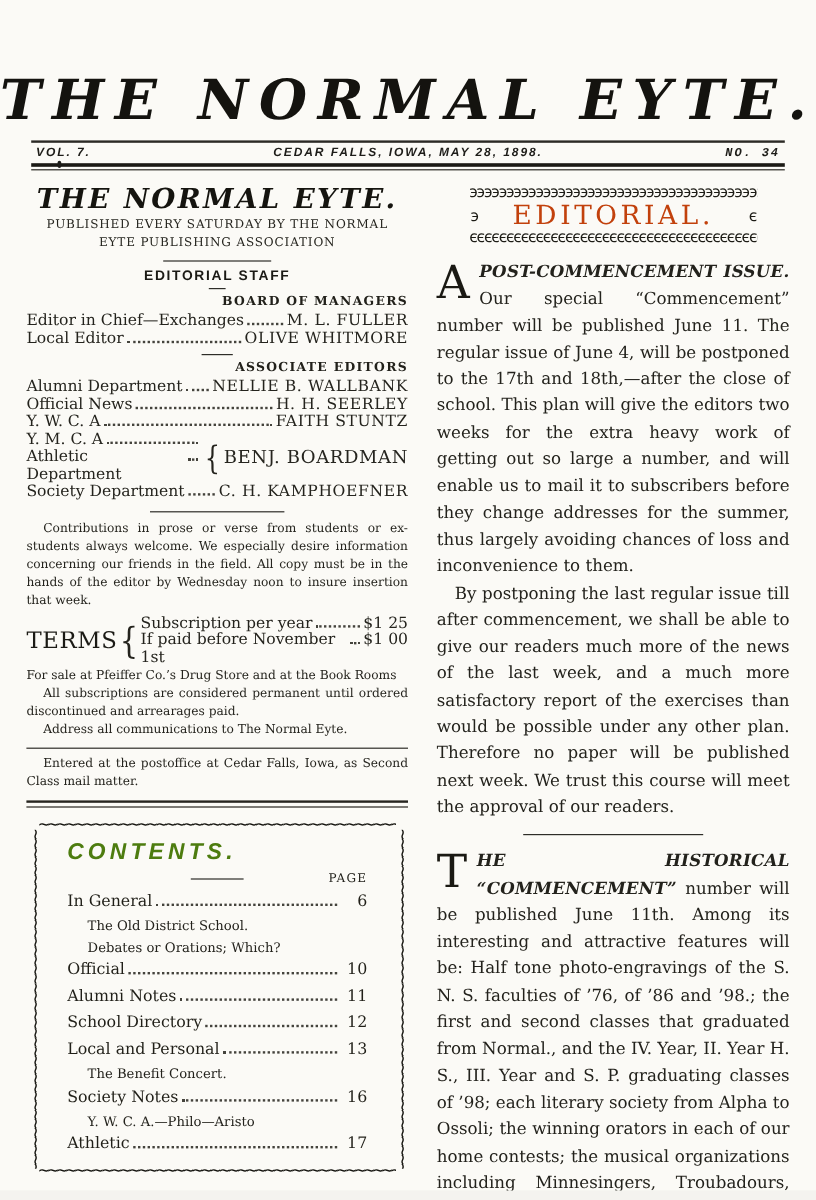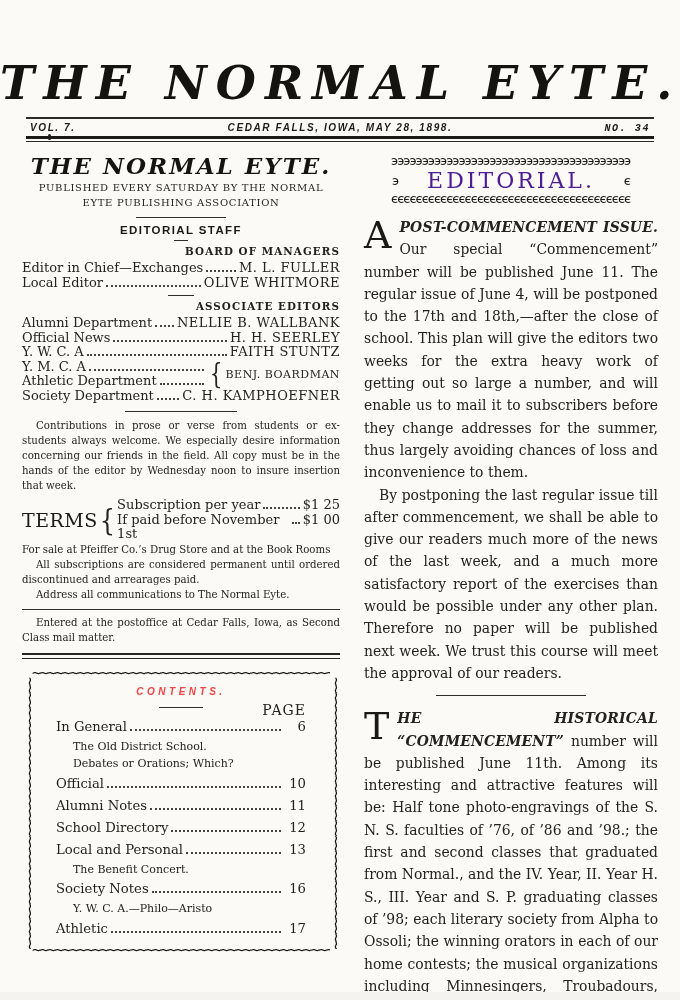--- a/index.html
+++ b/index.html
@@ -48,21 +48,21 @@
   .tiny-dash { width:14px; height:1px; background:#2e2d28; margin:4px auto; }
   .sub-heading { text-align:right; font-size:10.3px; letter-spacing:1.1px; margin:4px 0 4px; color:#22211b;font-weight:bold; }
   .tiny-rule { width:26px; height:1px; background:#2e2d28; margin:5px auto 4px; }
 
   .staff-row { display:flex; align-items:baseline; font-size:13px; line-height:14.5px; color:#24231d; }
   .leader { flex:1; border-bottom:2px dotted #44433c; margin:0 3px 3px; min-width:8px; }
   .staff-name { white-space:nowrap; letter-spacing:0.5px; }
   .brace-row { display:flex; align-items:center; }
   .brace-labels { flex:1; min-width:0; }
   .brace-glyph { font-size:20px; transform:scaleY(1.35); margin:0 3px; color:#24231d; }
-  .brace-name { white-space:nowrap; font-size:11px; letter-spacing:0.5px; }
+  .brace-name { white-space:nowrap; font-size:15px; letter-spacing:0.5px; }
 
   .lpara { font-size:10.2px; line-height:15px; text-align:justify; margin-top:5px; color:#25241e; }
   .lpara.tight { margin-top:0; }
   .indent { text-indent:14px; }
 
   .terms { display:flex; align-items:center; margin-top:5px; }
   .terms-word { font-size:19px; letter-spacing:0.5px; color:#1b1a15; }
   .terms-brace { font-size:24px; transform:scaleY(1.25); margin:0 2px; color:#24231d; }
   .terms-rows { flex:1; min-width:0; }
   .price { white-space:nowrap; }
@@ -79,39 +79,39 @@
   }
   .wave-v {
     position:absolute; top:10px; bottom:10px; width:12px; overflow:hidden;
     writing-mode:vertical-rl; text-orientation:sideways;
     font-family:"DejaVu Sans Mono", monospace; font-size:15px; letter-spacing:-1.5px;
     line-height:9px; color:#15140f;
   }
   .wave-left { left:0; } .wave-right { right:0; }
   .contents-inner { padding:4px 24px 6px; }
   .contents-title {
-    text-align:center; font-family:"Liberation Sans", sans-serif; font-weight:bold; font-style:italic;
-    font-size:10px; letter-spacing:3.5px; color:#ef4444; margin-top:2px;
+    font-family:"Liberation Sans", sans-serif; font-weight:bold; font-style:italic;
+    font-size:19px; letter-spacing:3.5px; color:#4d7c0f; margin-top:2px;
   }
   .contents-pagehead { position:relative; height:17px; margin-top:2px; }
   .contents-pagehead .dash { position:absolute; left:50%; top:8px; width:44px; height:1px; background:#2e2d28; transform:translateX(-50%); }
-  .contents-pagehead .pagelab { position:absolute; right:0; top:3px; font-size:14px; letter-spacing:1px; color:#23221c; }
+  .contents-pagehead .pagelab { position:absolute; right:0; top:3px; font-size:10px; letter-spacing:1px; color:#23221c; }
   .toc-row { display:flex; align-items:baseline; font-size:13.2px; line-height:22px; color:#201f18; }
   .toc-page { width:22px; text-align:right; white-space:nowrap; }
   .toc-sub { font-size:11px; line-height:17.5px; padding-left:17px; color:#23221c; }
 
   
   .ed-box { width:240px; margin:4px auto 0; text-align:center; }
   .ed-orn {
     font-family:"DejaVu Sans", sans-serif; font-size:13px; letter-spacing:-1px;
     line-height:10px; height:11px; overflow:hidden; white-space:nowrap; color:#1c1b15;
   }
   .ed-mid { display:flex; align-items:center; justify-content:space-between; padding:1px 1px; }
   .ed-side { font-family:"DejaVu Sans", sans-serif; font-size:13px; color:#1c1b15; letter-spacing:-1px; }
-  .ed-title { font-size:22px; letter-spacing:3px; color:#4c1d95; white-space:nowrap; }
+  .ed-title { font-size:22px; letter-spacing:3px; color:#c2410c; white-space:nowrap; }
 
   .article { margin-top:11px; font-size:13.9px; line-height:22.3px; text-align:justify; color:#23221c; }
   .dropcap { float:left; font-size:38px; line-height:33px; padding:3px 8px 0 0; color:#1a1913; }
   .lead { font-weight:bold; letter-spacing:0.2px;font-style:italic; }
   .para2 { text-indent:15px; }
   .center-rule { width:150px; height:1px; background:#2e2d28; margin:11px auto 1px; }
 </style>
 </head>
 <body>
 

